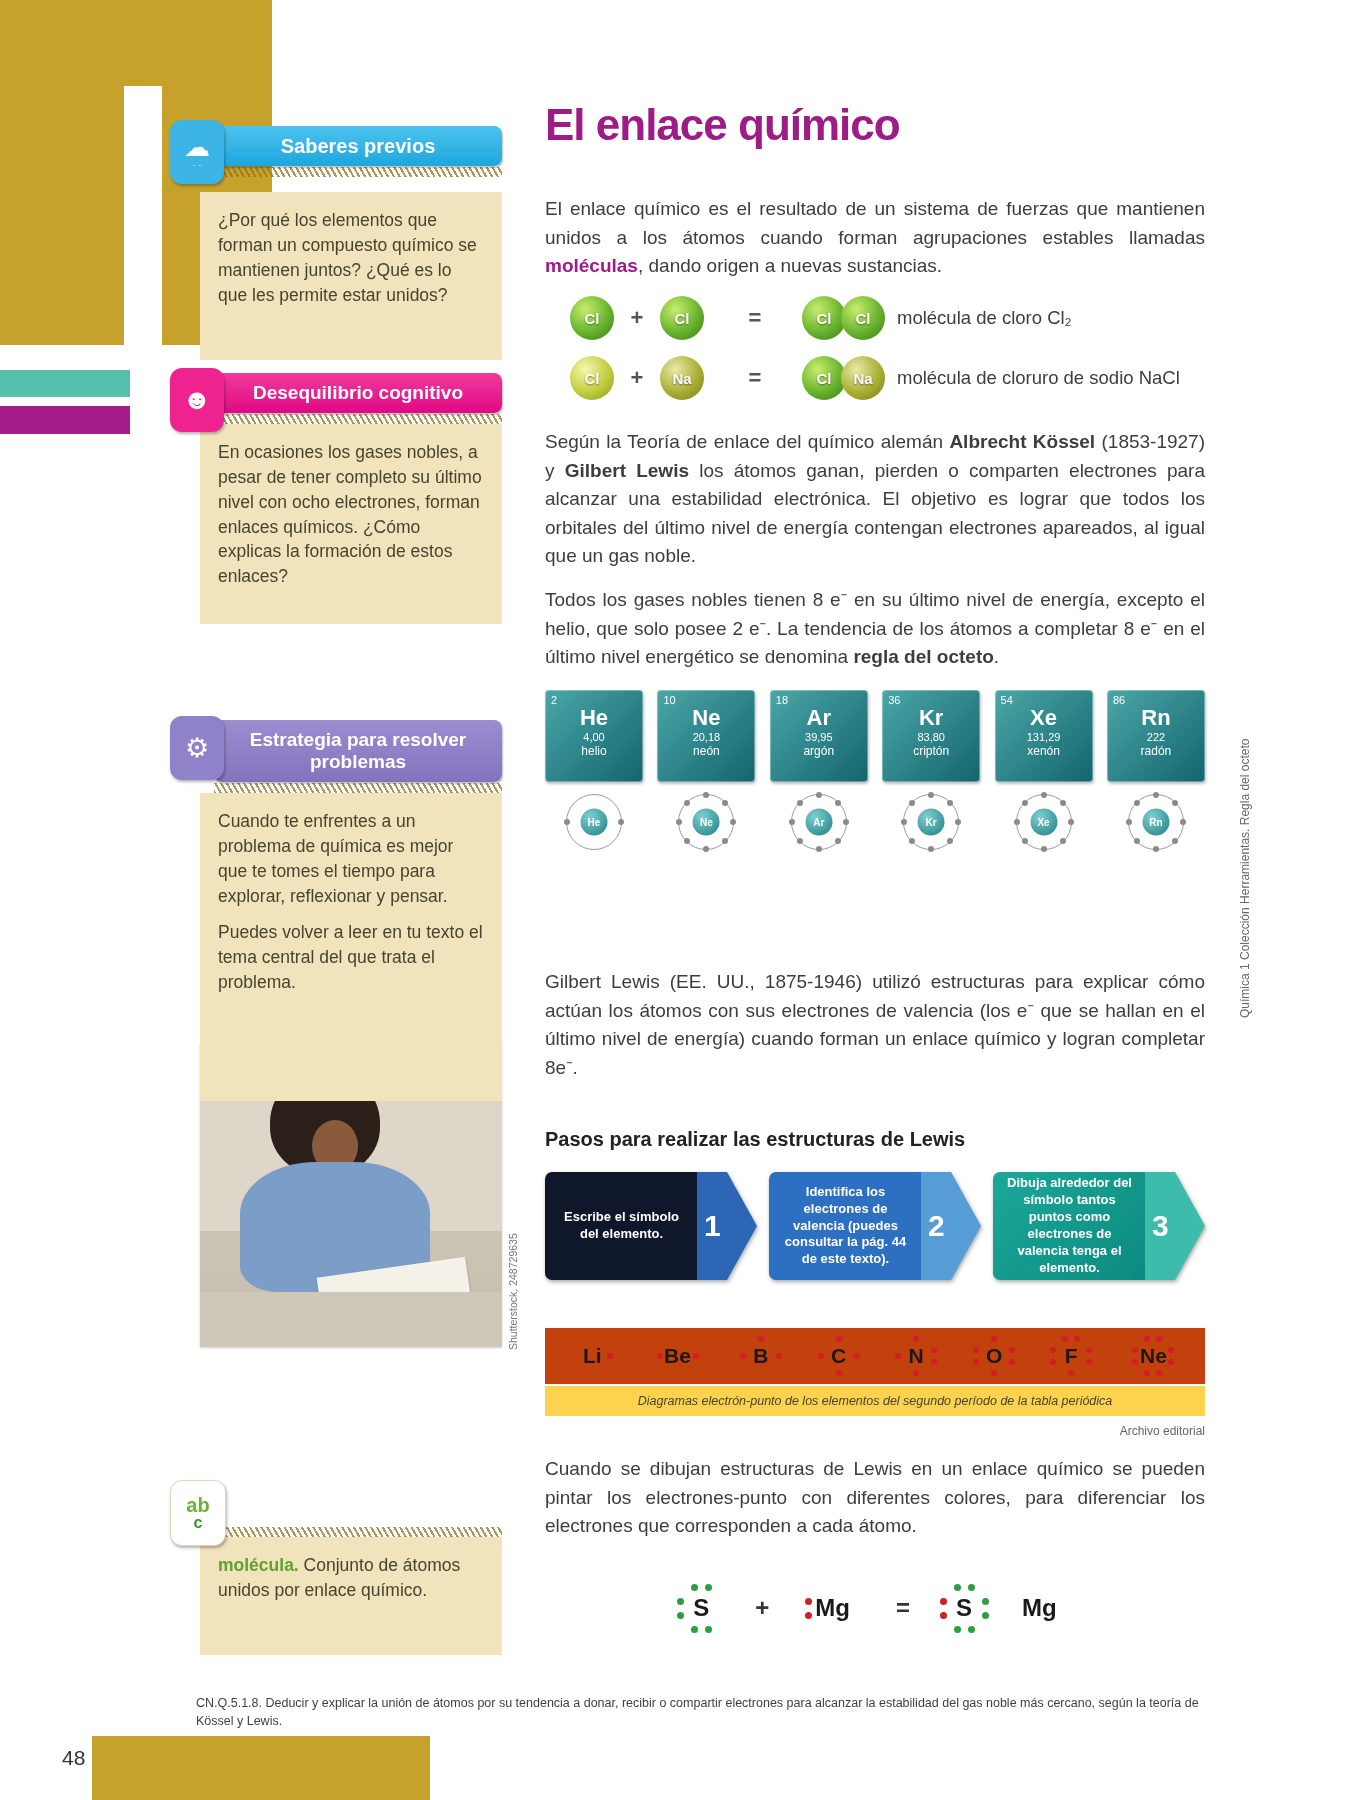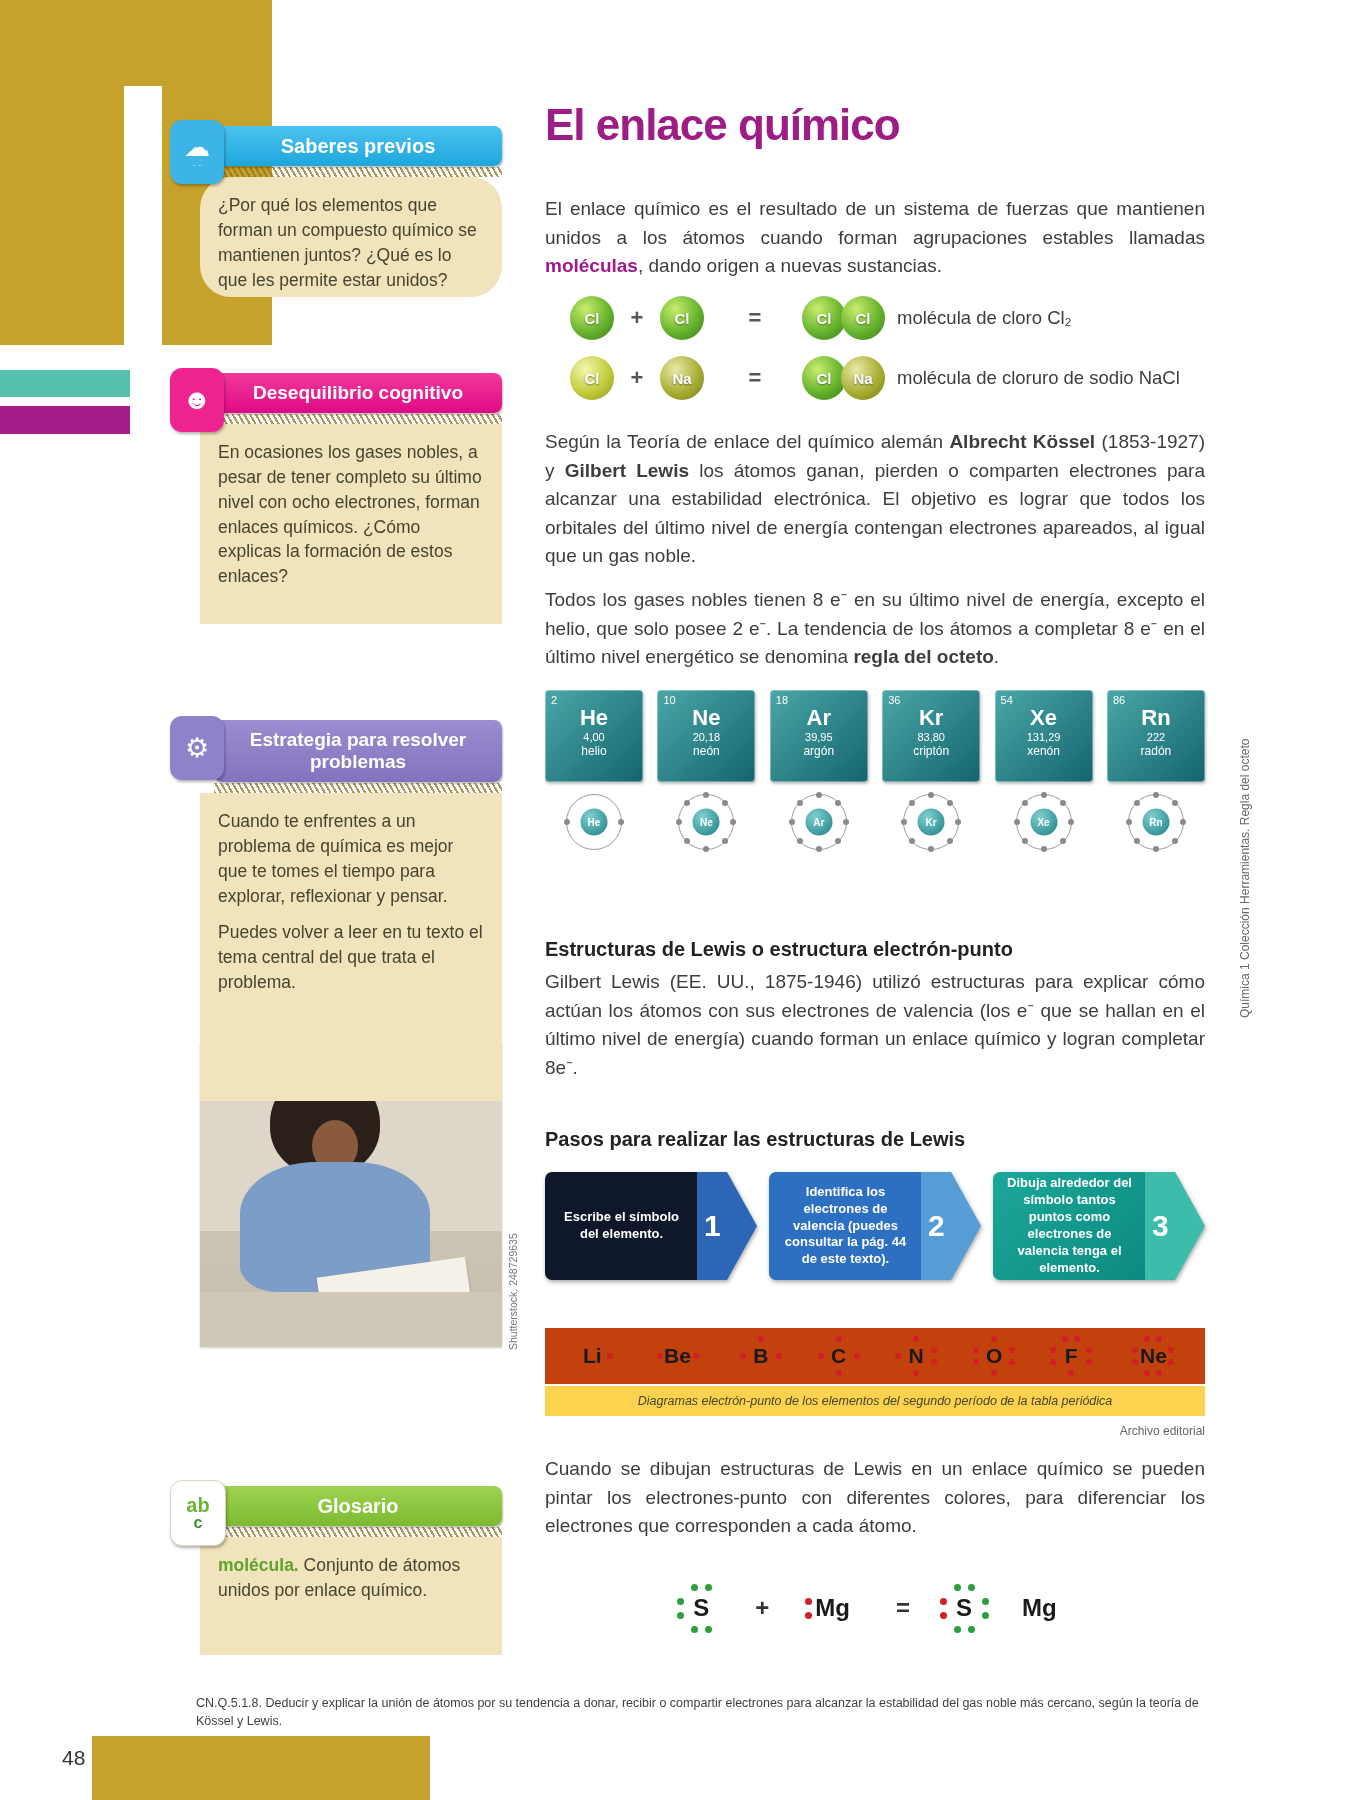--- a/index.html
+++ b/index.html
@@ -123,21 +123,21 @@
   <div class="deco" style="left:92px;top:1736px;width:338px;height:64px;background:#c6a12b;"></div>
 
   <div class="side-icon" style="left:170px;top:120px;background:#3cb4e5;">
     <span style="font-size:26px;line-height:1;">☁</span>
     <span style="font-size:10px;line-height:1;">∙ ∙</span>
   </div>
   <div class="side-header" style="left:214px;top:126px;width:288px;height:40px;font-size:20px;background:linear-gradient(#4cc3ef,#1ea6dd);">
     <span>Saberes previos</span>
   </div>
   <div class="hatch" style="left:214px;top:167px;width:288px;"></div>
-  <div class="side-body" style="left:200px;top:177px;width:302px;height:120px;border-radius:31px;">
+  <div class="side-body" style="left:200px;top:192px;width:302px;height:168px;">
     <p>¿Por qué los elementos que forman un compuesto químico se mantienen juntos? ¿Qué es lo que les permite estar unidos?</p>
   </div>
 
   <div class="side-icon" style="left:170px;top:368px;background:#ee2390;">
     <span style="font-size:28px;line-height:1;">☻</span>
   </div>
   <div class="side-header" style="left:214px;top:373px;width:288px;height:40px;font-size:19px;background:linear-gradient(#f23a9c,#df0984);">
     <span>Desequilibrio cognitivo</span>
   </div>
   <div class="hatch" style="left:214px;top:414px;width:288px;"></div>
@@ -162,23 +162,20 @@
     <div class="face"></div>
     <div class="jacket"></div>
     <div class="book"></div>
     <div class="floor"></div>
   </div>
   <div class="vtext" style="left:507px;top:1185px;height:165px;font-size:10.5px;color:#777;">Shutterstock, 248729635</div>
 
   <div class="side-icon" style="left:170px;top:1480px;background:#ffffff;border:1px solid #dcd6c0;">
     <span style="font-size:20px;font-weight:bold;color:#6ab43a;line-height:1;">ab</span>
     <span style="font-size:16px;font-weight:bold;color:#3f8f2f;line-height:1;">c</span>
-  </div>
-  <div class="side-header" style="left:214px;top:1486px;width:288px;height:40px;font-size:20px;background:linear-gradient(#9ed34f,#7cba32);">
-    <span>Glosario</span>
   </div>
   <div class="hatch" style="left:214px;top:1527px;width:288px;"></div>
   <div class="side-body" style="left:200px;top:1537px;width:302px;height:118px;">
     <p><span class="b" style="color:#5ea32f;">molécula.</span><span> Conjunto de átomos unidos por enlace químico.</span></p>
   </div>
 
   <h1 class="h-main" style="left:545px;top:100px;">El enlace químico</h1>
 
   <p class="para" style="left:545px;top:195px;width:660px;"><span>El enlace químico es el resultado de un sistema de fuerzas que mantienen unidos a los átomos cuando forman agrupaciones estables llamadas </span><span class="hl">moléculas</span><span>, dando origen a nuevas sustancias.</span></p>
 
@@ -280,21 +277,20 @@
       </div>
       <div class="orbit">
         <i class="edots e8"></i>
         <span class="nucleus">Rn</span>
       </div>
     </div>
   </div>
 
   <div class="vtext" style="left:1238px;top:683px;height:335px;">Química 1 Colección Herramientas. Regla del octeto</div>
 
-  <h2 class="h2" style="left:545px;top:938px;">Estructuras de Lewis o estructura electrón-punto</h2>
 
   <p class="para" style="left:545px;top:968px;width:660px;">Gilbert Lewis (EE. UU., 1875-1946) utilizó estructuras para explicar cómo actúan los átomos con sus electrones de valencia (los e⁻ que se hallan en el último nivel de energía) cuando forman un enlace químico y logran completar 8e⁻.</p>
 
   <h2 class="h2" style="left:545px;top:1128px;">Pasos para realizar las estructuras de Lewis</h2>
 
   <div class="steps" style="left:545px;top:1172px;width:660px;height:108px;">
     <div class="step">
       <div class="step-body" style="background:#0f172a;">
         <span>Escribe el símbolo del elemento.</span>
       </div>

